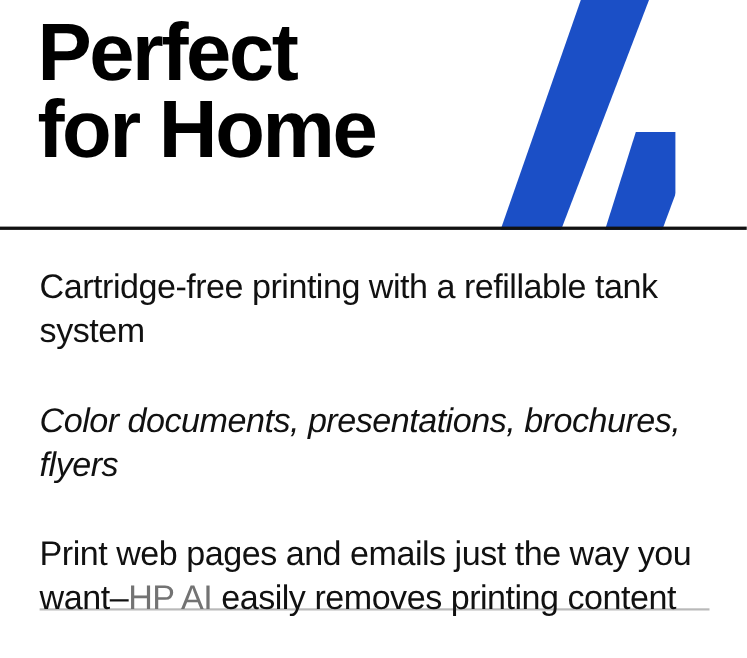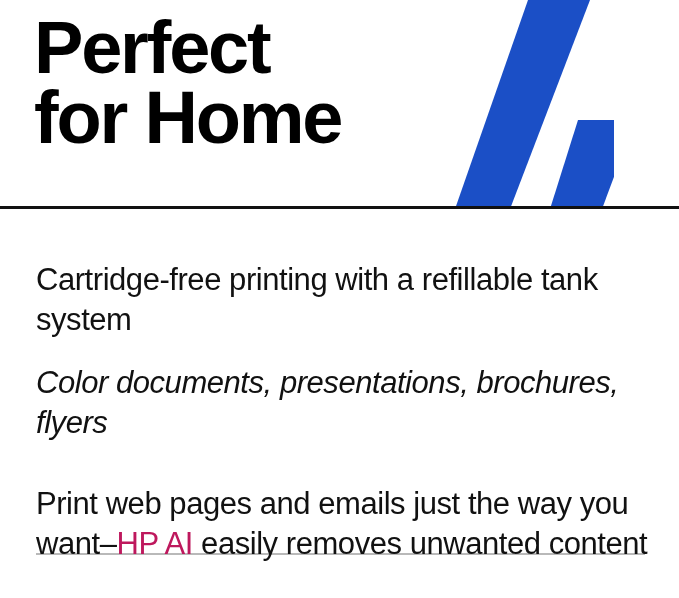--- a/index.html
+++ b/index.html
@@ -90,26 +90,26 @@
     left: 36px;
     width: 620px;
     margin: 0;
     font-family: "Liberation Sans", sans-serif;
     font-weight: normal;
     font-size: 31px;
     line-height: 40px;
     letter-spacing: -0.45px;
     color: #111111;
   }
-  .feature.f1 { top: 32px; margin-top: 19px; }
+  .feature.f1 { top: 32px; }
   .feature.f2 { top: 154px; font-style: italic; }
   .feature.f3 { top: 275px; }
 
   .hp-ai {
-    color: #be185d;
+    color: #737373;
   }
 </style>
 </head>
 <body>
 
 <div id="page">
 
   <div class="hero">
 
     <h1 class="hero-title">Perfect
@@ -129,17 +129,17 @@
   <div class="rule-strong"></div>
 
   <div class="features">
 
     <p class="feature f1"><span>Cartridge-free printing with a refillable tank system</span></p>
 
     <div class="rule-light r1"></div>
 
     <p class="feature f2"><span>Color documents, presentations, brochures, flyers</span></p>
 
-    <p class="feature f3"><span>Print web pages and emails just the way you want–</span><span class="hp-ai">HP AI</span><span> easily removes unwanted content</span></p>
+    <p class="feature f3"><span>Print web pages and emails just the way you want–</span><span class="hp-ai">HP AI</span><span> easily removes printing content</span></p>
 
   </div>
 
 </div>
 
 </body></html>

